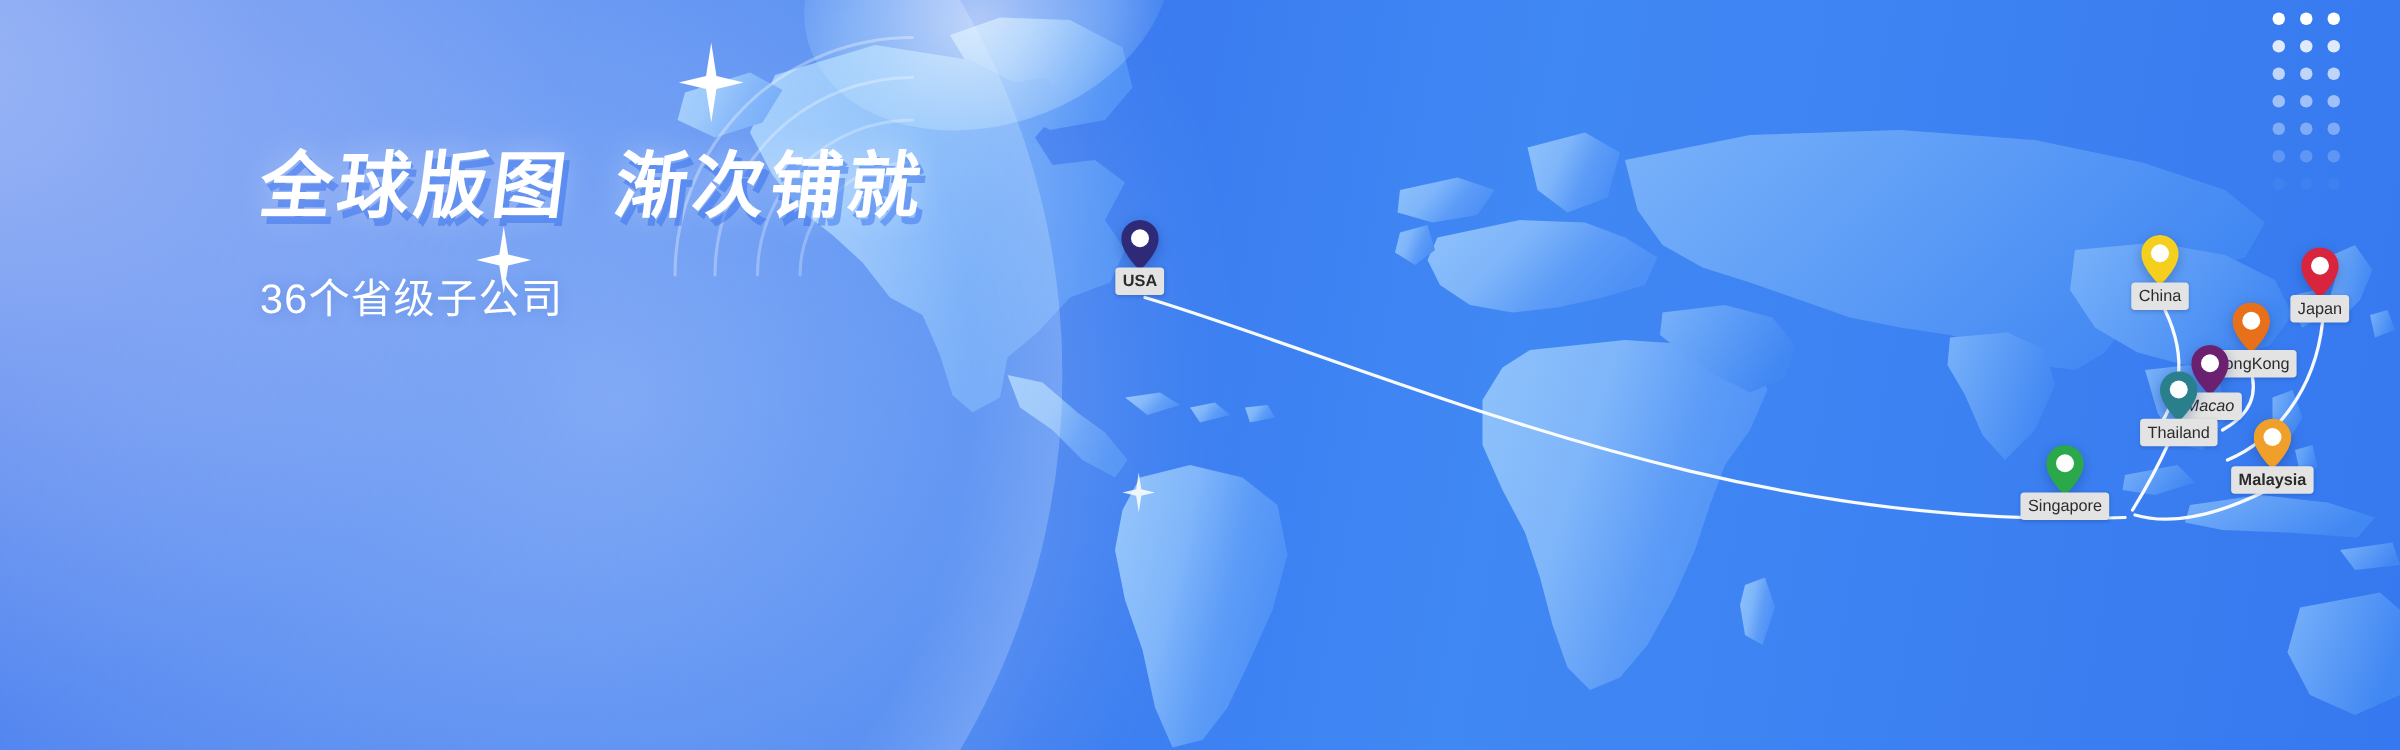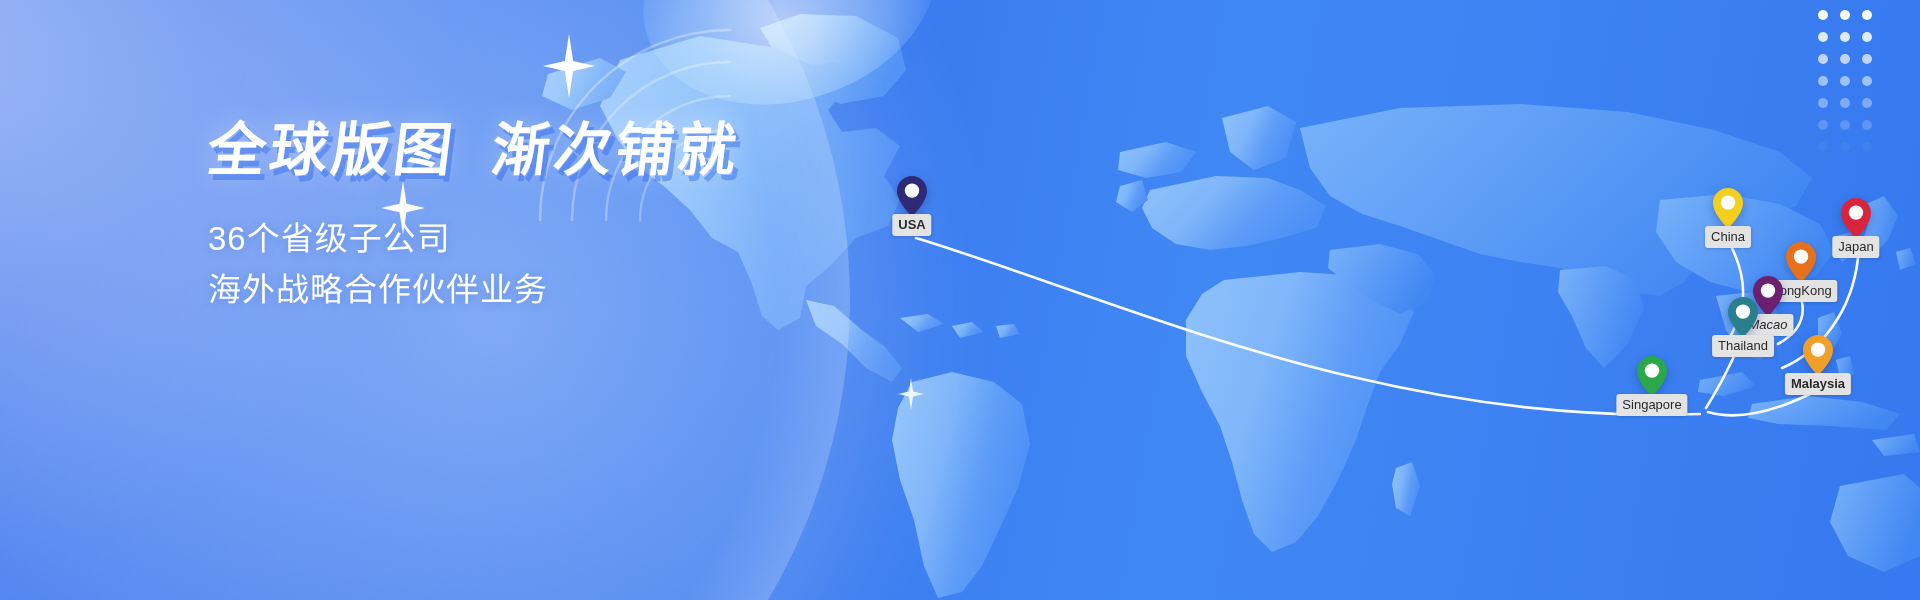--- a/index.html
+++ b/index.html
@@ -230,21 +230,20 @@
       <span style="opacity: 0.2;"></span>
       <span style="opacity: 0.04;"></span>
       <span style="opacity: 0.04;"></span>
       <span style="opacity: 0.04;"></span>
     </div>
 
   <div class="copy">
     <h1 class="headline"><span>全球版图</span><span class="gap"></span><span>渐次铺就</span></h1>
     <ul class="sub">
       <li>36个省级子公司</li>
-      <li>海外战略合作伙伴业务</li>
     </ul>
   </div>
 
   <div class="routes">
     <svg viewBox="0 0 1920 600" aria-hidden="true">
       <g fill="none" stroke="#ffffff" stroke-width="2.6" stroke-linecap="round" stroke-opacity=".96">
 
         <path d="M916 238 C 1120 300, 1380 426, 1700 414"></path>
 
         <path d="M1732 248 C 1752 290, 1742 318, 1726 344"></path>

